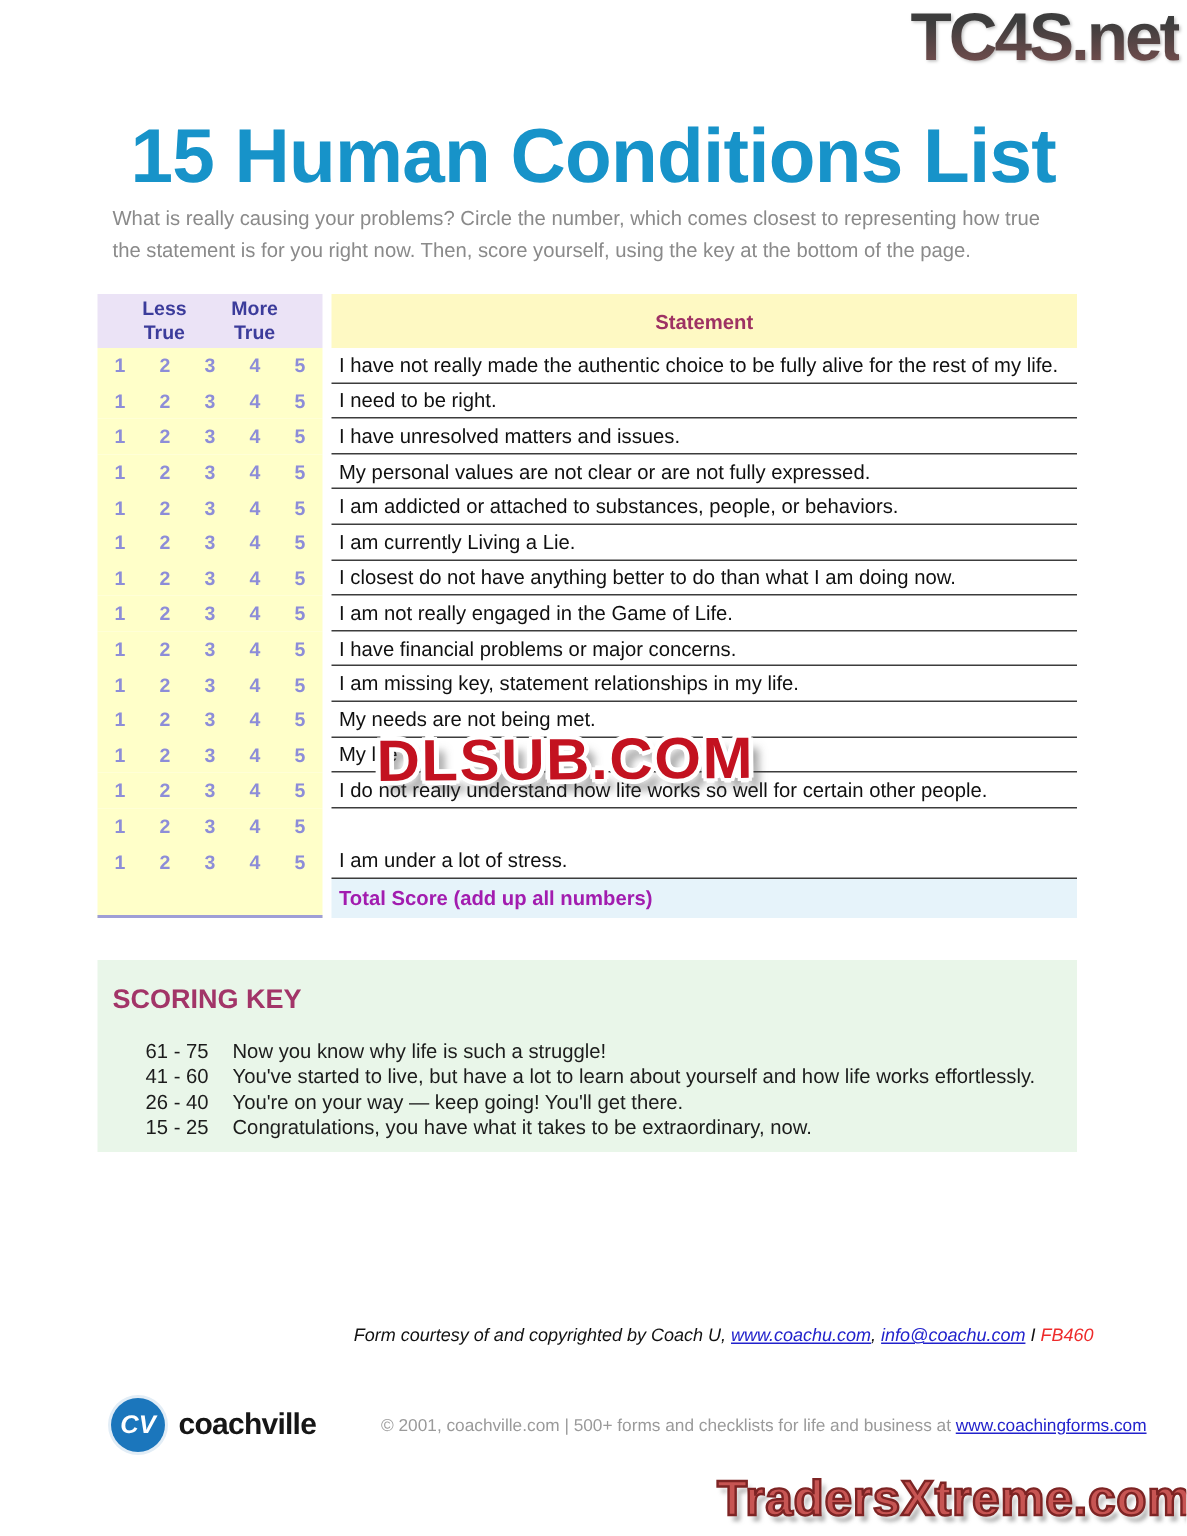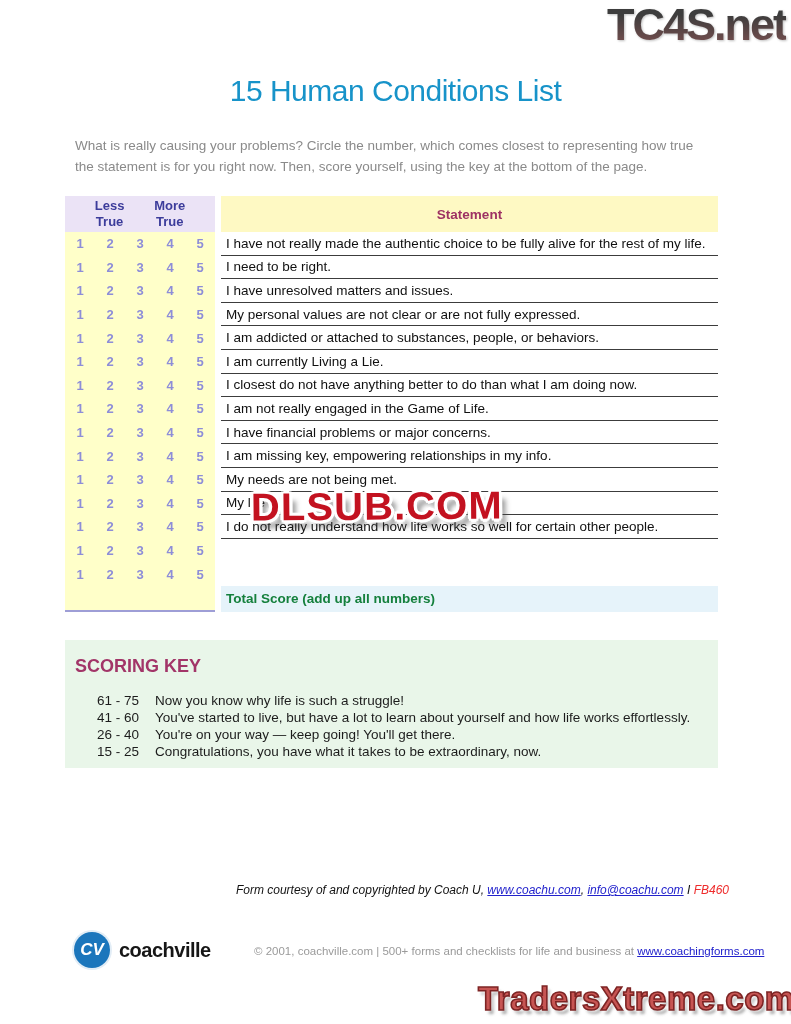--- a/index.html
+++ b/index.html
@@ -13,21 +13,21 @@
   .tc4s {
     position:absolute; top:0px; right:5px;
     font-size:45px; font-weight:bold; letter-spacing:-2px; line-height:50px;
     background:linear-gradient(180deg,#3d3d3d 30%,#7b5050 95%);
     -webkit-background-clip:text; background-clip:text; color:transparent;
     filter:drop-shadow(1px 1px 1px rgba(0,0,0,0.25));
   }
 
   .title {
     position:absolute; top:74px; left:0; width:100%; text-align:center;
-    font-size:30px; font-weight:normal; color:#1793c9; letter-spacing:-0.5px;
+    font-size:51px; font-weight:bold; color:#1793c9; letter-spacing:-0.5px;
   }
 
   .intro {
     position:absolute; top:136px; left:75px; width:630px;
     font-size:13.5px; line-height:1.55; color:#8a8a8a;
   }
 
   
   .cond-table { position:absolute; top:196px; left:65px; width:653px; }
   .trow { display:flex; }
@@ -51,21 +51,21 @@
     text-align:center; font-weight:bold; font-size:13px; color:#8d8dd8; cursor:pointer;
   }
   .stmt-cell {
     flex:1; border-bottom:1px solid #3c3c3c; display:flex; align-items:center;
     padding-left:5px; font-size:13.5px; color:#101010; overflow:hidden; white-space:nowrap;
   }
   .trow.total { height:26px; }
   .trow.total .scale-block { background:#ffffc9; border-bottom:2px solid #9e9ed6; height:100%; }
   .total-cell {
     flex:1; background:#e6f3fa; display:flex; align-items:center; padding-left:5px;
-    font-weight:bold; font-size:13.5px; color:#15803d;
+    font-weight:bold; font-size:13.5px; color:#a21caf;
   }
 
   
   .scoring {
     position:absolute; top:640px; left:65px; width:653px; height:128px;
     background:#e9f6e9; padding:16px 10px 0 10px;
   }
   .scoring-title { font-weight:bold; font-size:18px; color:#a23568; margin-bottom:15px; }
   .entry { display:flex; font-size:13.5px; line-height:17px; color:#1c1c1c; }
   .range { flex:0 0 52px; margin-left:22px; }
@@ -254,21 +254,21 @@
 
   <div class="trow body">
     <div class="scale-block">
             <span class="num">1</span>
             <span class="num">2</span>
             <span class="num">3</span>
             <span class="num">4</span>
             <span class="num">5</span>
           </div>
     <div class="stmt-cell">
-            <span>I am missing key, empowering relationships in my info.</span>
+            <span>I am missing key, statement relationships in my life.</span>
           </div>
   </div>
 
   <div class="trow body">
     <div class="scale-block">
             <span class="num">1</span>
             <span class="num">2</span>
             <span class="num">3</span>
             <span class="num">4</span>
             <span class="num">5</span>
@@ -314,20 +314,23 @@
           </div>
   </div>
 
   <div class="trow body">
     <div class="scale-block">
             <span class="num">1</span>
             <span class="num">2</span>
             <span class="num">3</span>
             <span class="num">4</span>
             <span class="num">5</span>
+          </div>
+    <div class="stmt-cell">
+            <span>I am under a lot of stress.</span>
           </div>
   </div>
 </div>
 
     <div class="trow total">
       <div class="scale-block"></div>
       <div class="total-cell">Total Score (add up all numbers)</div>
     </div>
   </div>
 

